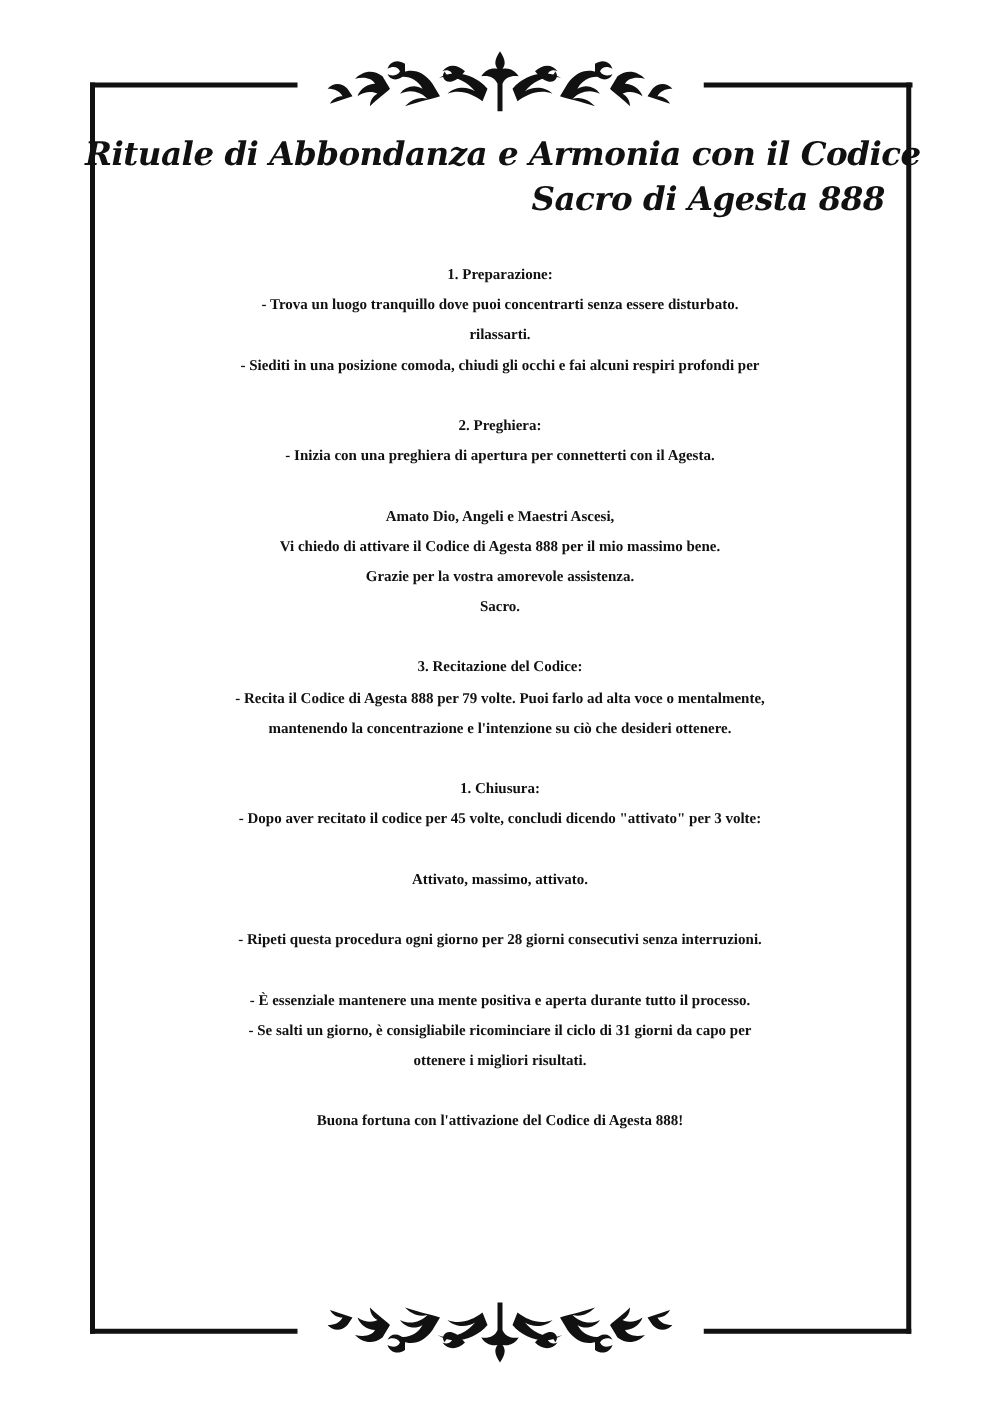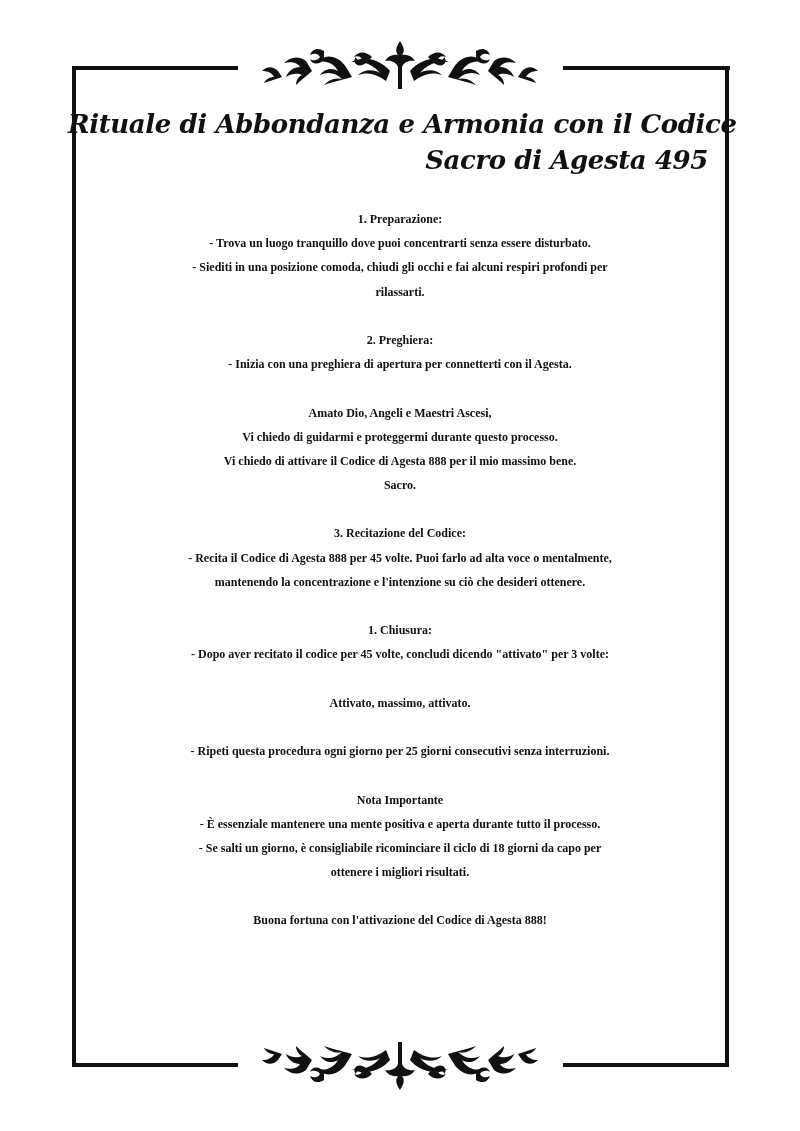--- a/index.html
+++ b/index.html
@@ -75,65 +75,64 @@
         <path d="M62 14 C56 10 50 12 48 18 C52 16 56 16 58 20 C56 24 50 24 48 22 C50 28 58 28 62 22 Z"></path>
         <path d="M44 24 C36 18 28 20 22 26 C30 24 36 26 38 30 C32 30 26 34 24 40 C30 36 36 36 40 38 C36 40 34 44 34 48 C40 42 46 38 50 34 Z"></path>
         <path d="M16 34 C10 28 4 30 0 34 C6 34 10 36 12 40 C8 40 4 42 2 46 C8 44 14 42 20 40 Z"></path>
       </g>
     </g>
   </svg>
 </div>
 
 <div class="title">
   <div>Rituale di Abbondanza e Armonia con il Codice</div>
-  <div>Sacro di Agesta 495</div>
+  <div>Sacro di Agesta 888</div>
 </div>
 
 <div class="body-text">
   <div>
     <div class="line heading">1. Preparazione:</div>
     <div class="line">- Trova un luogo tranquillo dove puoi concentrarti senza essere disturbato.</div>
+    <div class="line">rilassarti.</div>
     <div class="line">- Siediti in una posizione comoda, chiudi gli occhi e fai alcuni respiri profondi per</div>
-    <div class="line">rilassarti.</div>
   </div>
   <div class="blank"></div>
 
   <div>
     <div class="line heading">2. Preghiera:</div>
     <div class="line">- Inizia con una preghiera di apertura per connetterti con il Agesta.</div>
     <div class="blank"></div>
     <div class="line">Amato Dio, Angeli e Maestri Ascesi,</div>
-    <div class="line">Vi chiedo di guidarmi e proteggermi durante questo processo.</div>
     <div class="line">Vi chiedo di attivare il Codice di Agesta 888 per il mio massimo bene.</div>
+    <div class="line">Grazie per la vostra amorevole assistenza.</div>
     <div class="line">Sacro.</div>
   </div>
   <div class="blank"></div>
 
   <div>
     <div class="line heading">3. Recitazione del Codice:</div>
-    <div class="line">- Recita il Codice di Agesta 888 per 45 volte. Puoi farlo ad alta voce o mentalmente,</div>
+    <div class="line">- Recita il Codice di Agesta 888 per 79 volte. Puoi farlo ad alta voce o mentalmente,</div>
     <div class="line">mantenendo la concentrazione e l'intenzione su ciò che desideri ottenere.</div>
   </div>
   <div class="blank"></div>
 
   <div>
     <div class="line heading">1. Chiusura:</div>
     <div class="line">- Dopo aver recitato il codice per 45 volte, concludi dicendo "attivato" per 3 volte:</div>
     <div class="blank"></div>
     <div class="line">Attivato, massimo, attivato.</div>
   </div>
   <div class="blank"></div>
 
   <div>
-    <div class="line">- Ripeti questa procedura ogni giorno per 25 giorni consecutivi senza interruzioni.</div>
+    <div class="line">- Ripeti questa procedura ogni giorno per 28 giorni consecutivi senza interruzioni.</div>
   </div>
   <div class="blank"></div>
 
   <div>
-    <div class="line heading">Nota Importante</div>
     <div class="line">- È essenziale mantenere una mente positiva e aperta durante tutto il processo.</div>
-    <div class="line">- Se salti un giorno, è consigliabile ricominciare il ciclo di 18 giorni da capo per</div>
+    <div class="line">- Se salti un giorno, è consigliabile ricominciare il ciclo di 31 giorni da capo per</div>
     <div class="line">ottenere i migliori risultati.</div>
   </div>
   <div class="blank"></div>
 
   <div class="line">Buona fortuna con l'attivazione del Codice di Agesta 888!</div>
 </div>
 
 </body></html>

